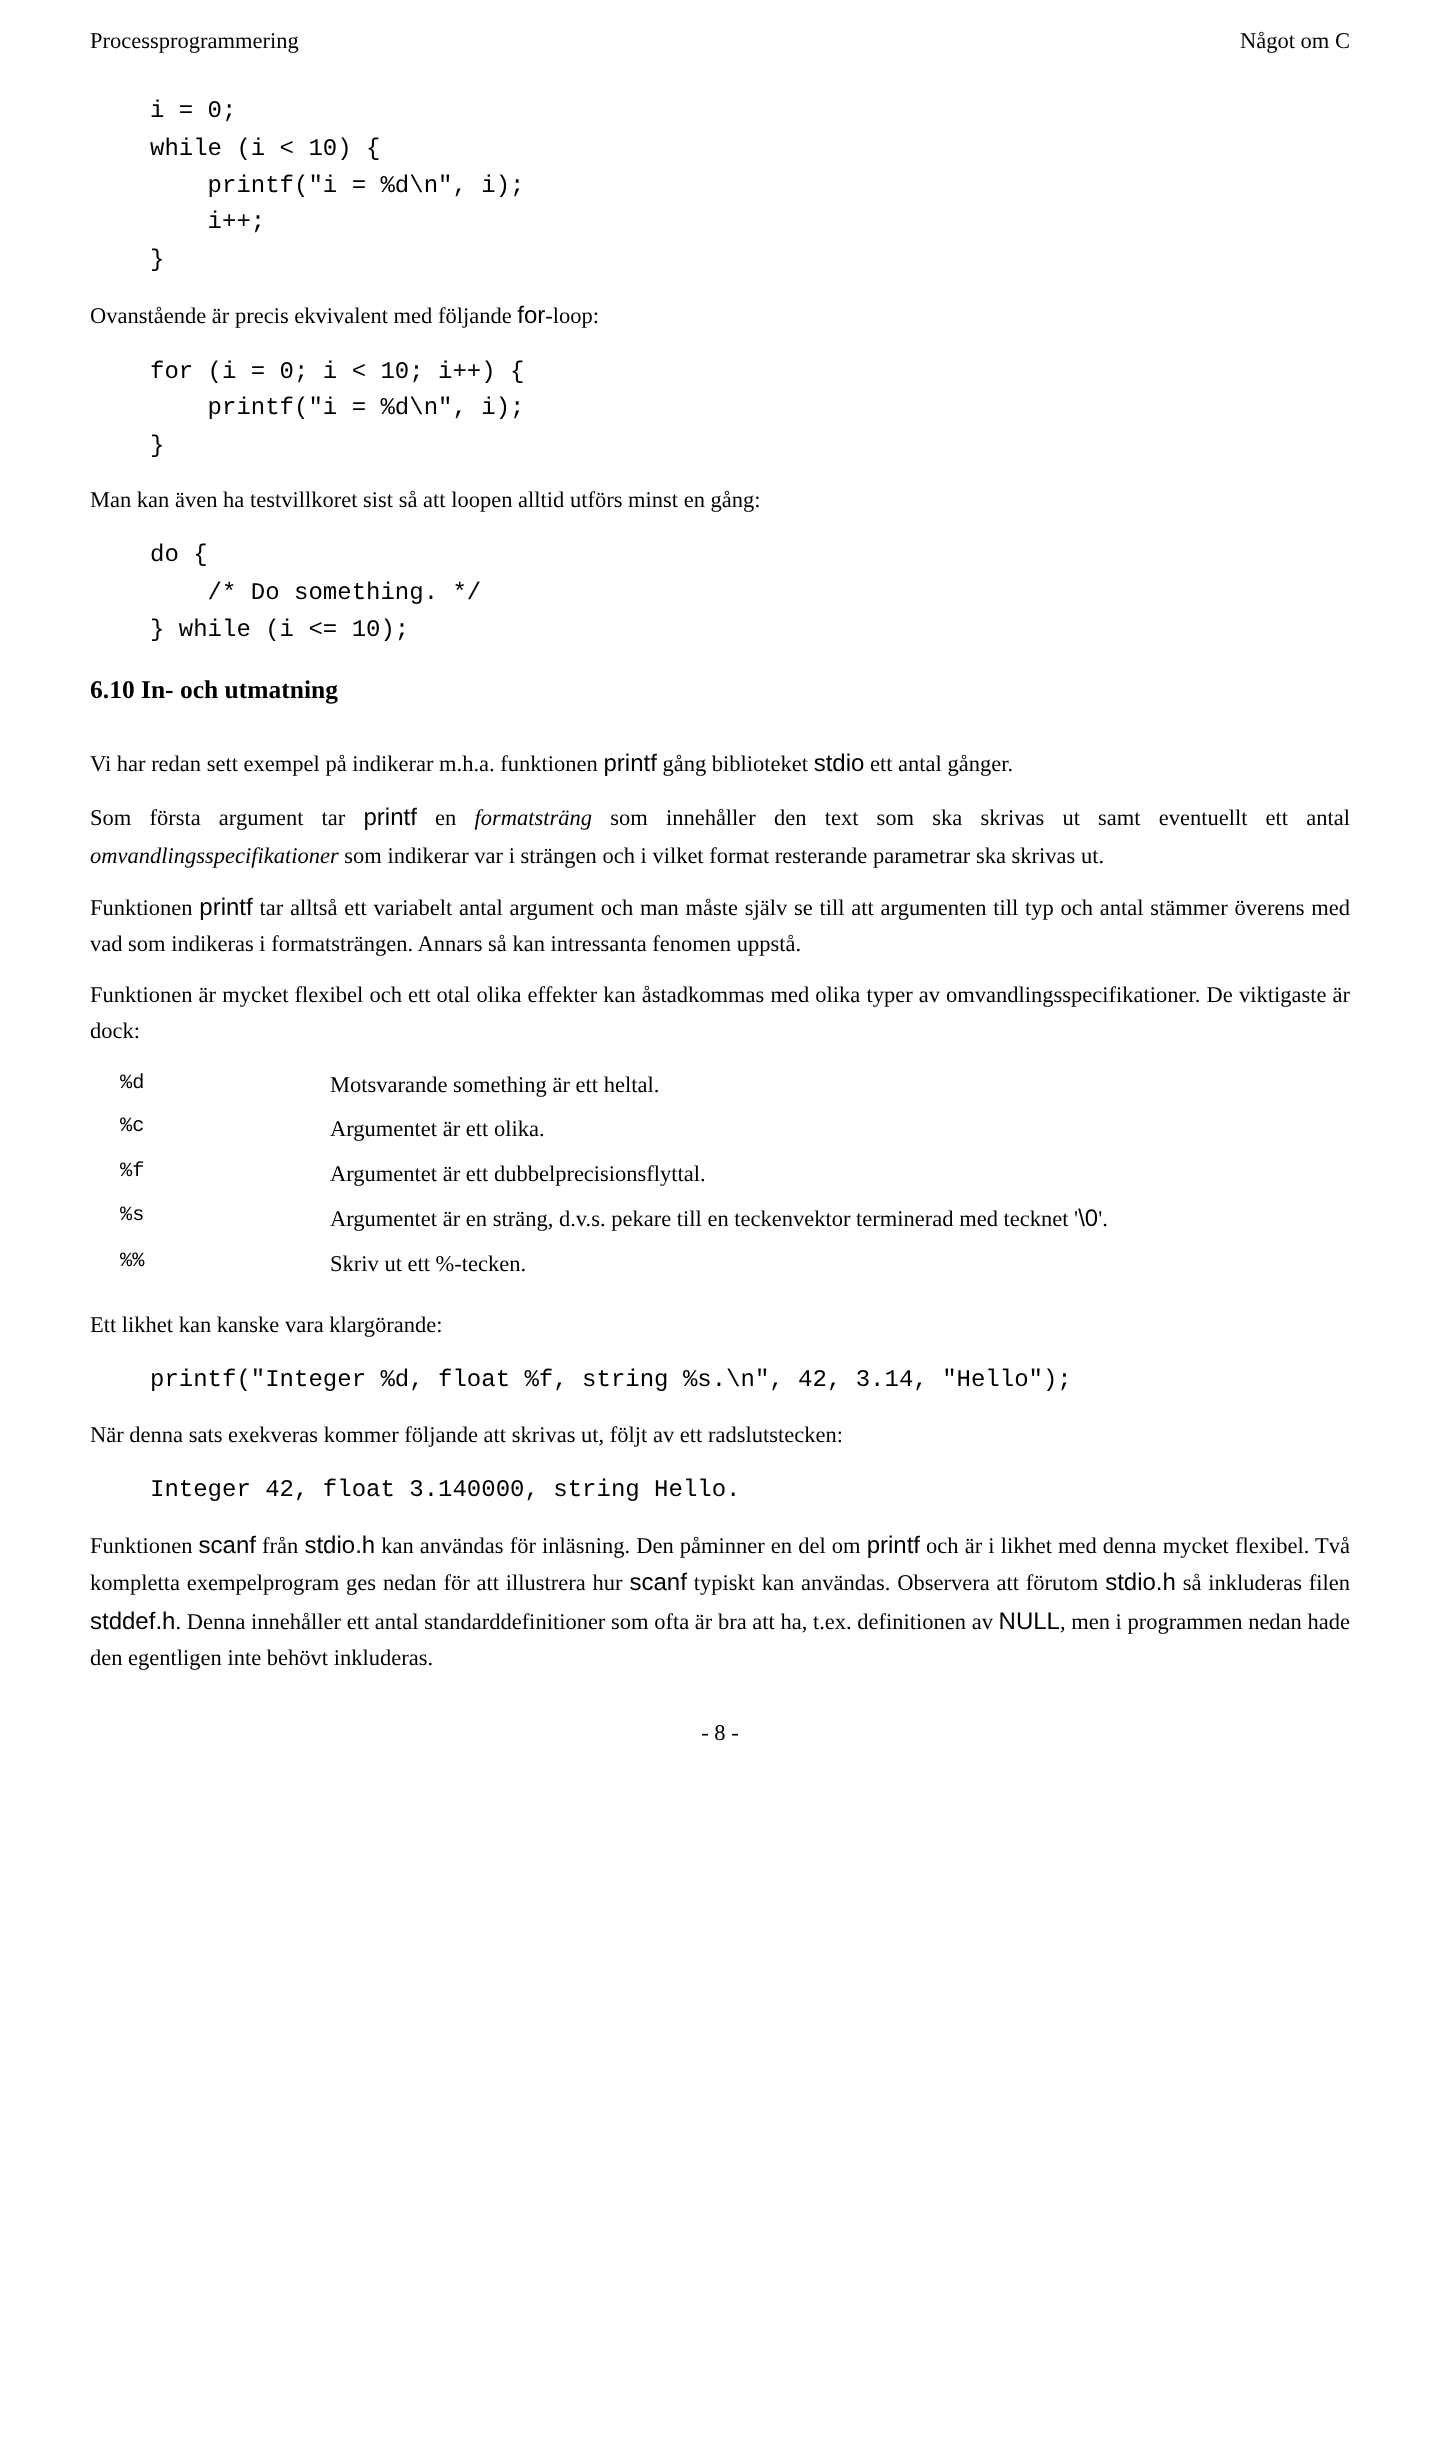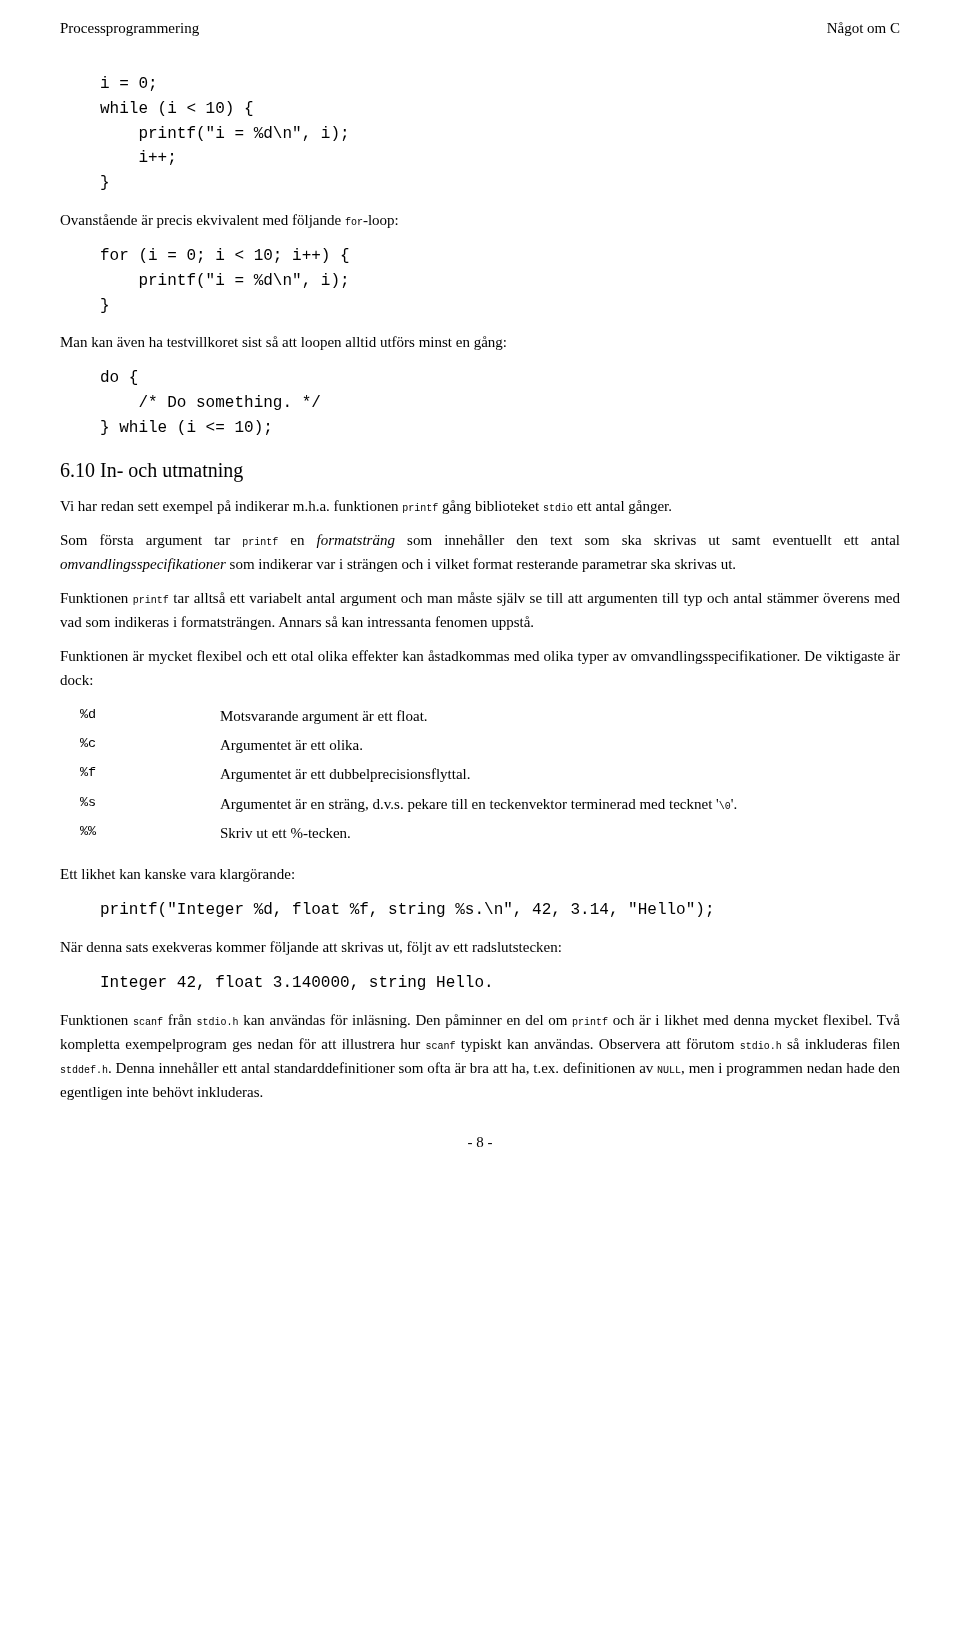--- a/index.html
+++ b/index.html
@@ -12,37 +12,37 @@
       font-size: 15px;
       color: #000;
       background: #fff;
       width: 960px;
       padding: 20px 60px 40px 60px;
     }
     .header {
       display: flex;
       justify-content: space-between;
       align-items: flex-start;
-      margin-bottom: 35px;
+      margin-bottom: 25px;
     }
     code, .mono {
-      font-family: Liberation Mono, monospace;
-      font-size: 10px;
+      font-family: Liberation Sans, sans-serif;
+      font-size: 16px;
     }
     .code-block {
       font-family: "Courier New", Courier, monospace;
       font-size: 16px;
       margin: 12px 0 12px 40px;
       line-height: 1.55;
       white-space: pre;
     }
     .section-heading {
-      font-size: 20px;
-      font-weight: normal;
-      margin: 18px 0 12px 0;
+      font-size: 17px;
+      font-weight: bold;
+      margin: 18px 0 27px 0;
     }
     p {
       font-size: 15px;
       line-height: 1.6;
       margin-bottom: 10px;
       text-align: justify;
     }
     .def-table {
       width: 100%;
       margin: 10px 0 14px 0;
@@ -110,21 +110,21 @@
 <p>
   <span>Funktionen </span><code>printf</code><span> tar alltså ett variabelt antal argument och man måste själv se till att argumenten till typ och antal stämmer överens med vad som indikeras i formatsträngen. Annars så kan intressanta fenomen uppstå.</span>
 </p>
 
 <p>Funktionen är mycket flexibel och ett otal olika effekter kan åstadkommas med olika typer av omvandlingsspecifikationer. De viktigaste är dock:</p>
 
 <table class="def-table">
   <tbody id="def-tbody">
       <tr>
         <td class="code-cell">%d</td>
-        <td class="desc-cell">Motsvarande argument är ett float.</td>
+        <td class="desc-cell">Motsvarande something är ett heltal.</td>
       </tr>
       <tr>
         <td class="code-cell">%c</td>
         <td class="desc-cell">Argumentet är ett olika.</td>
       </tr>
       <tr>
         <td class="code-cell">%f</td>
         <td class="desc-cell">Argumentet är ett dubbelprecisionsflyttal.</td>
       </tr>
       <tr>

